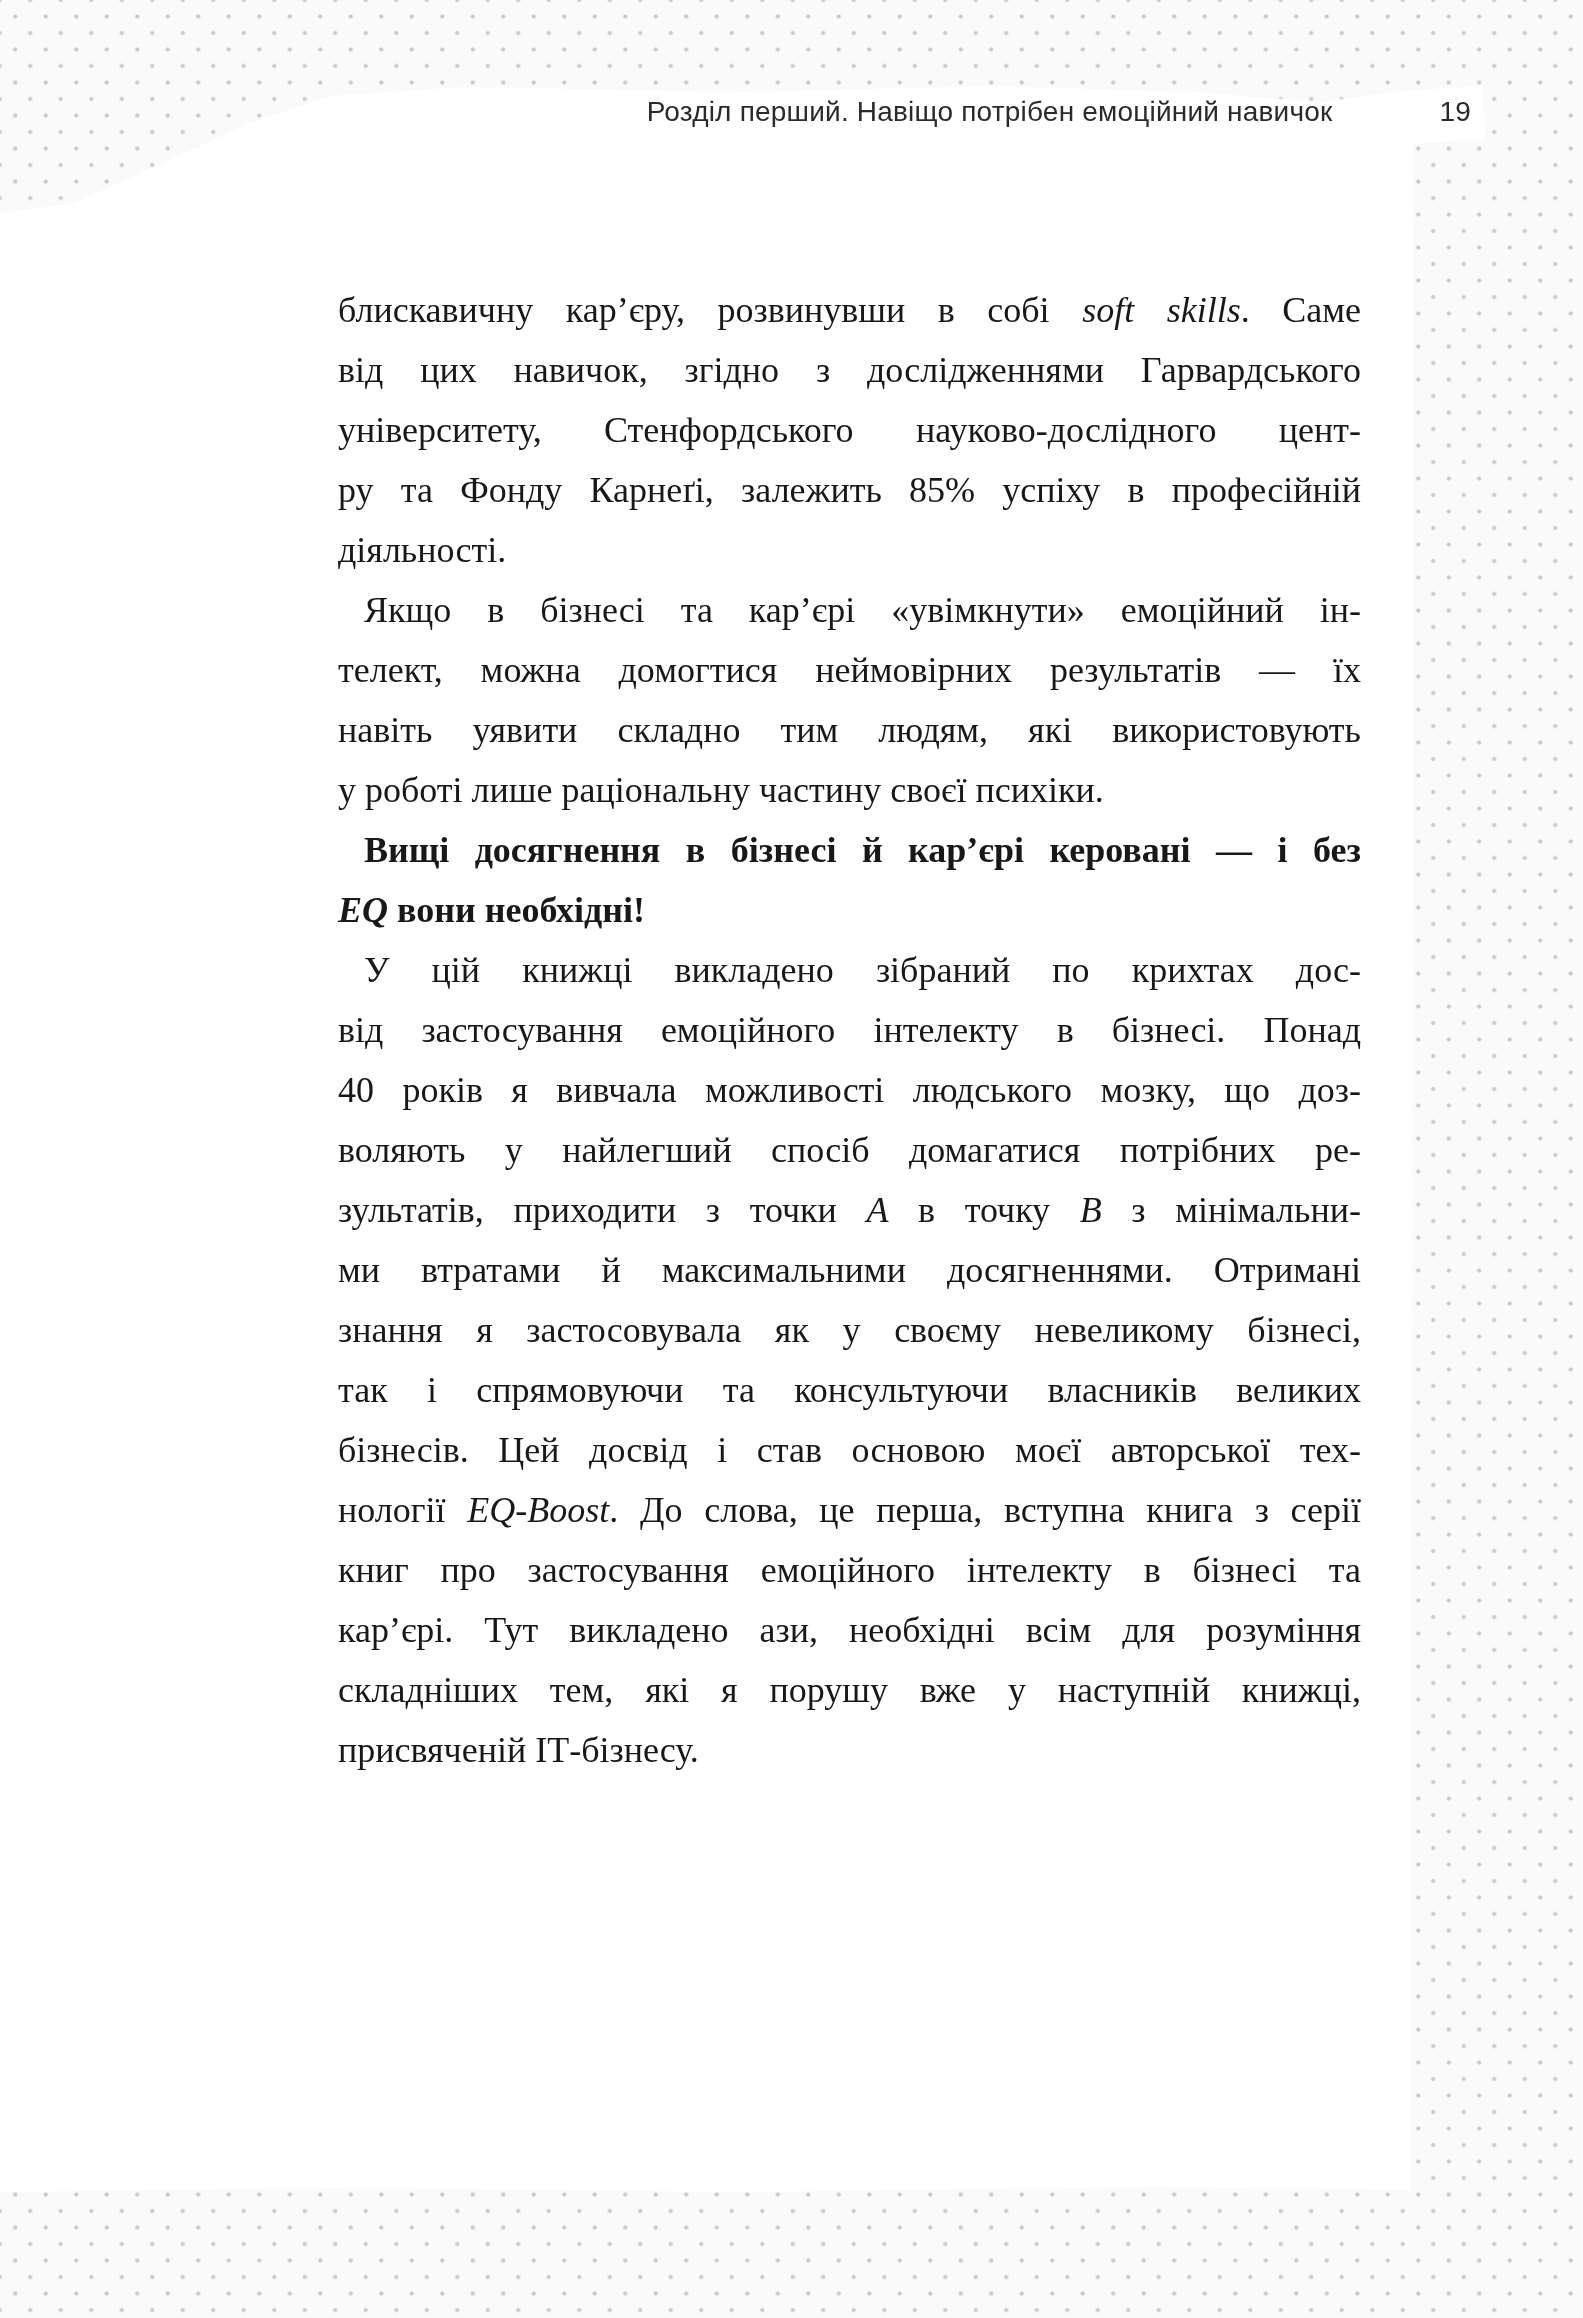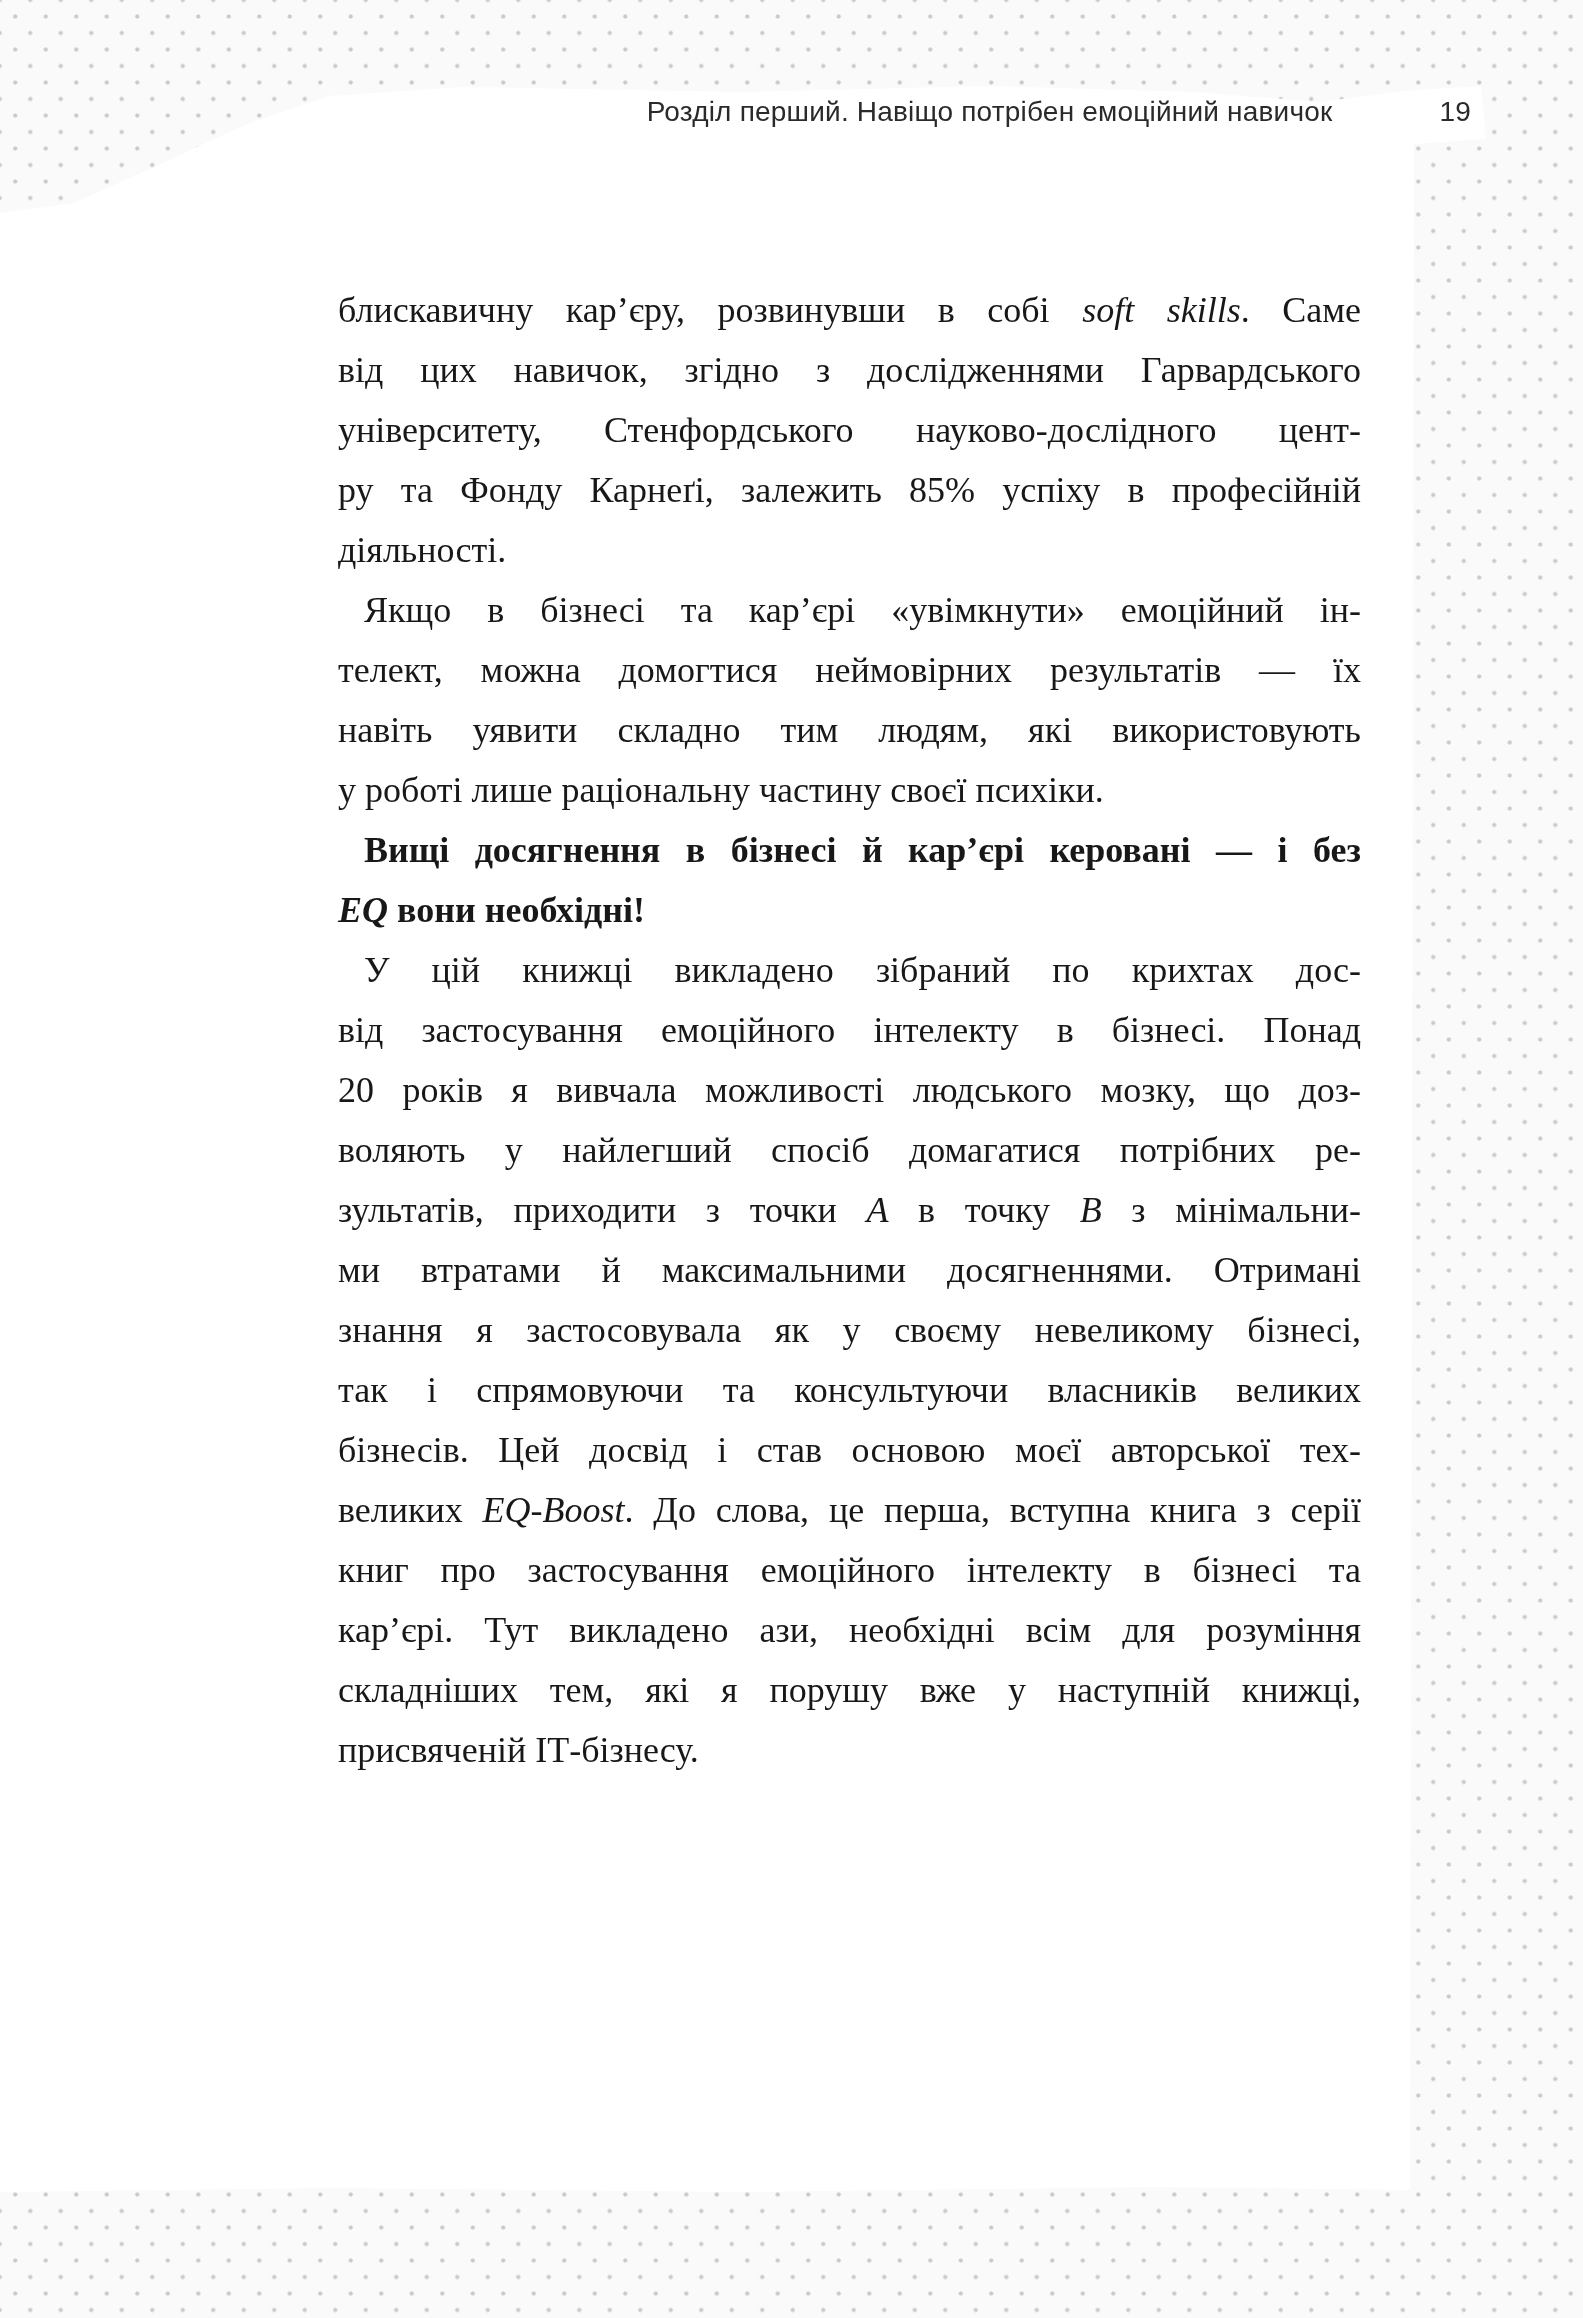--- a/index.html
+++ b/index.html
@@ -78,27 +78,27 @@
       <div class="line j"><span>навіть уявити складно тим людям, які використовують</span></div>
       <div class="line"><span>у роботі лише раціональну частину своєї психіки.</span></div>
     </div>
     <div class="para bold">
       <div class="line j indent"><span>Вищі досягнення в бізнесі й кар’єрі керовані — і без</span></div>
       <div class="line"><span class="i">EQ</span><span> вони необхідні!</span></div>
     </div>
     <div class="para">
       <div class="line j indent"><span>У цій книжці викладено зібраний по крихтах дос-</span></div>
       <div class="line j"><span>від застосування емоційного інтелекту в бізнесі. Понад</span></div>
-      <div class="line j"><span>20 років я вивчала можливості людського мозку, що доз-</span></div>
+      <div class="line j"><span>40 років я вивчала можливості людського мозку, що доз-</span></div>
       <div class="line j"><span>воляють у найлегший спосіб домагатися потрібних ре-</span></div>
       <div class="line j"><span>зультатів, приходити з точки </span><span class="i">А</span><span> в точку </span><span class="i">В</span><span> з мінімальни-</span></div>
       <div class="line j"><span>ми втратами й максимальними досягненнями. Отримані</span></div>
       <div class="line j"><span>знання я застосовувала як у своєму невеликому бізнесі,</span></div>
       <div class="line j"><span>так і спрямовуючи та консультуючи власників великих</span></div>
       <div class="line j"><span>бізнесів. Цей досвід і став основою моєї авторської тех-</span></div>
-      <div class="line j"><span>великих </span><span class="i">EQ-Boost</span><span>. До слова, це перша, вступна книга з серії</span></div>
+      <div class="line j"><span>нології </span><span class="i">EQ-Boost</span><span>. До слова, це перша, вступна книга з серії</span></div>
       <div class="line j"><span>книг про застосування емоційного інтелекту в бізнесі та</span></div>
       <div class="line j"><span>кар’єрі. Тут викладено ази, необхідні всім для розуміння</span></div>
       <div class="line j"><span>складніших тем, які я порушу вже у наступній книжці,</span></div>
       <div class="line"><span>присвяченій ІТ-бізнесу.</span></div>
     </div>
   </div>
 
 
 </body></html>

